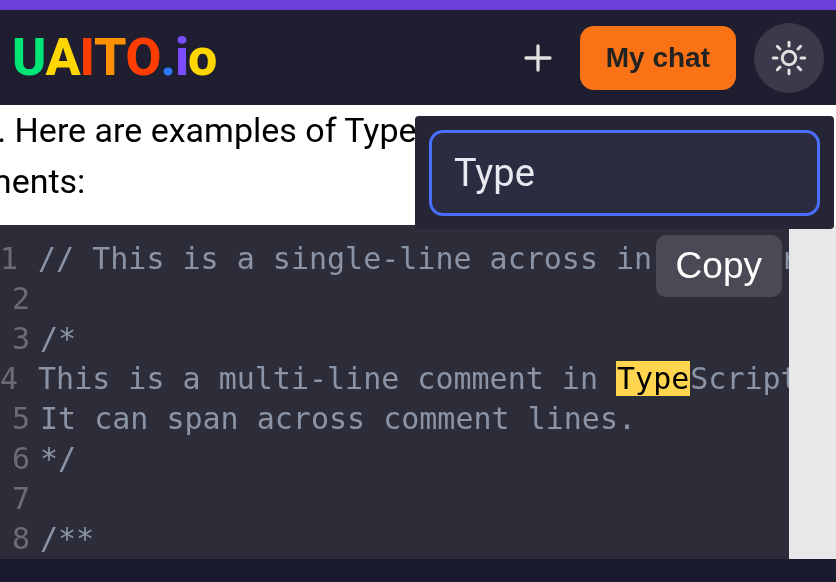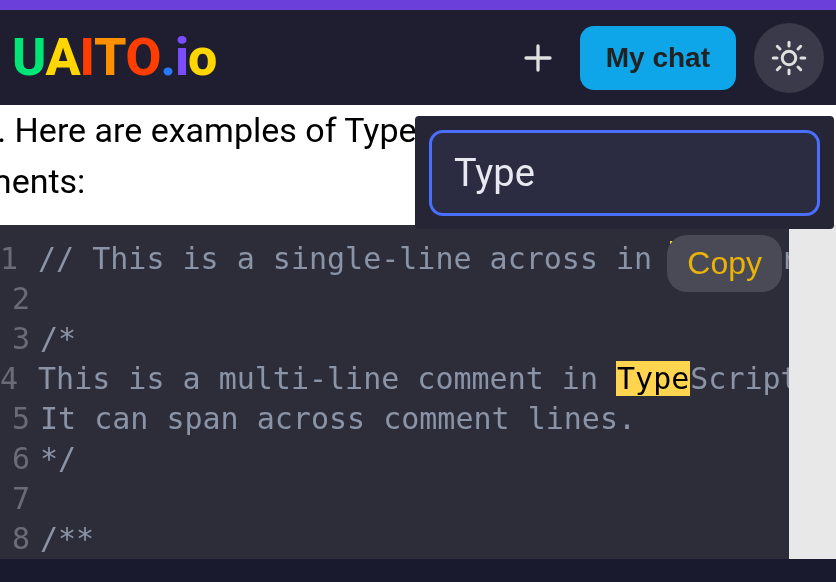--- a/index.html
+++ b/index.html
@@ -10,29 +10,29 @@
     .logo-u { color: #00e676; }
     .logo-a { color: #ffd600; }
     .logo-i { color: #ff3d00; }
     .logo-t { color: #ff9100; }
     .logo-o1 { color: #ff3d00; }
     .logo-dot { color: #2979ff; }
     .logo-i2 { color: #7c4dff; }
     .logo-o2 { color: #ffd600; }
     .spacer { flex: 1; }
     .plus-btn { width: 48px; height: 48px; display: flex; align-items: center; justify-content: center; cursor: pointer; border-radius: 8px; }
-    .mychat-btn { background: #0ea5e9; color: #222; font-size: 28px; font-weight: 600; padding: 16px 26px; border-radius: 14px; border: none; cursor: pointer; }
+    .mychat-btn { background: #f97316; color: #222; font-size: 28px; font-weight: 600; padding: 16px 26px; border-radius: 14px; border: none; cursor: pointer; }
     .theme-btn { width: 70px; height: 70px; border-radius: 50%; background: #3a3a4a; display: flex; align-items: center; justify-content: center; cursor: pointer; border: none; }
     .content-row { background: #fff; color: #000; font-size: 34px; line-height: 1.5; padding: 0 0 18px 0; position: relative; overflow: hidden; }
     .content-text { margin-left: -48px; }
     .search-overlay { position: absolute; top: 116px; right: 2px; width: 419px; height: 113px; background: #252535; border-radius: 4px; display: flex; align-items: center; justify-content: center; padding: 12px 14px; z-index: 50; }
     .search-input { width: 100%; height: 86px; background: #2b2b42; border: 3px solid #4a6fff; border-radius: 14px; color: #e8e8f0; font-size: 38px; padding: 0 22px; outline: none; font-family: inherit; }
     .code-area { position: relative; background: #2d2d3a; }
     .code-scroll-edge { position: absolute; right: 0; top: 0; width: 47px; height: 100%; background: #e8e8e8; }
-    .copy-btn { position: absolute; top: 10px; right: 54px; background: #4a4a56; color: #eab308; font-size: 32px; padding: 10px 20px; border-radius: 20px; border: none; cursor: pointer; z-index: 10; }
+    .copy-btn { position: absolute; top: 10px; right: 54px; background: #4a4a56; color: #ffffff; font-size: 37px; padding: 10px 20px; border-radius: 10px; border: none; cursor: pointer; z-index: 10; }
     .code-block { font-family: "SF Mono", Menlo, Monaco, Consolas, monospace; font-size: 30px; line-height: 40px; color: #aab0bc; padding: 14px 0 0 0; }
     .code-line { display: flex; }
     .lineno { width: 40px; text-align: right; color: #6b6b78; padding-right: 10px; flex-shrink: 0; user-select: none; font-variant-numeric: tabular-nums; }
     .lineno.edge { width: 20px; text-align: left; padding-right: 6px; }
     .code-txt { white-space: pre; }
     .hl { background: #ffd54f; color: #000; padding: 0 1px; }
     .comment { color: #8a94a6; }
   </style>
 </head>
 <body>

